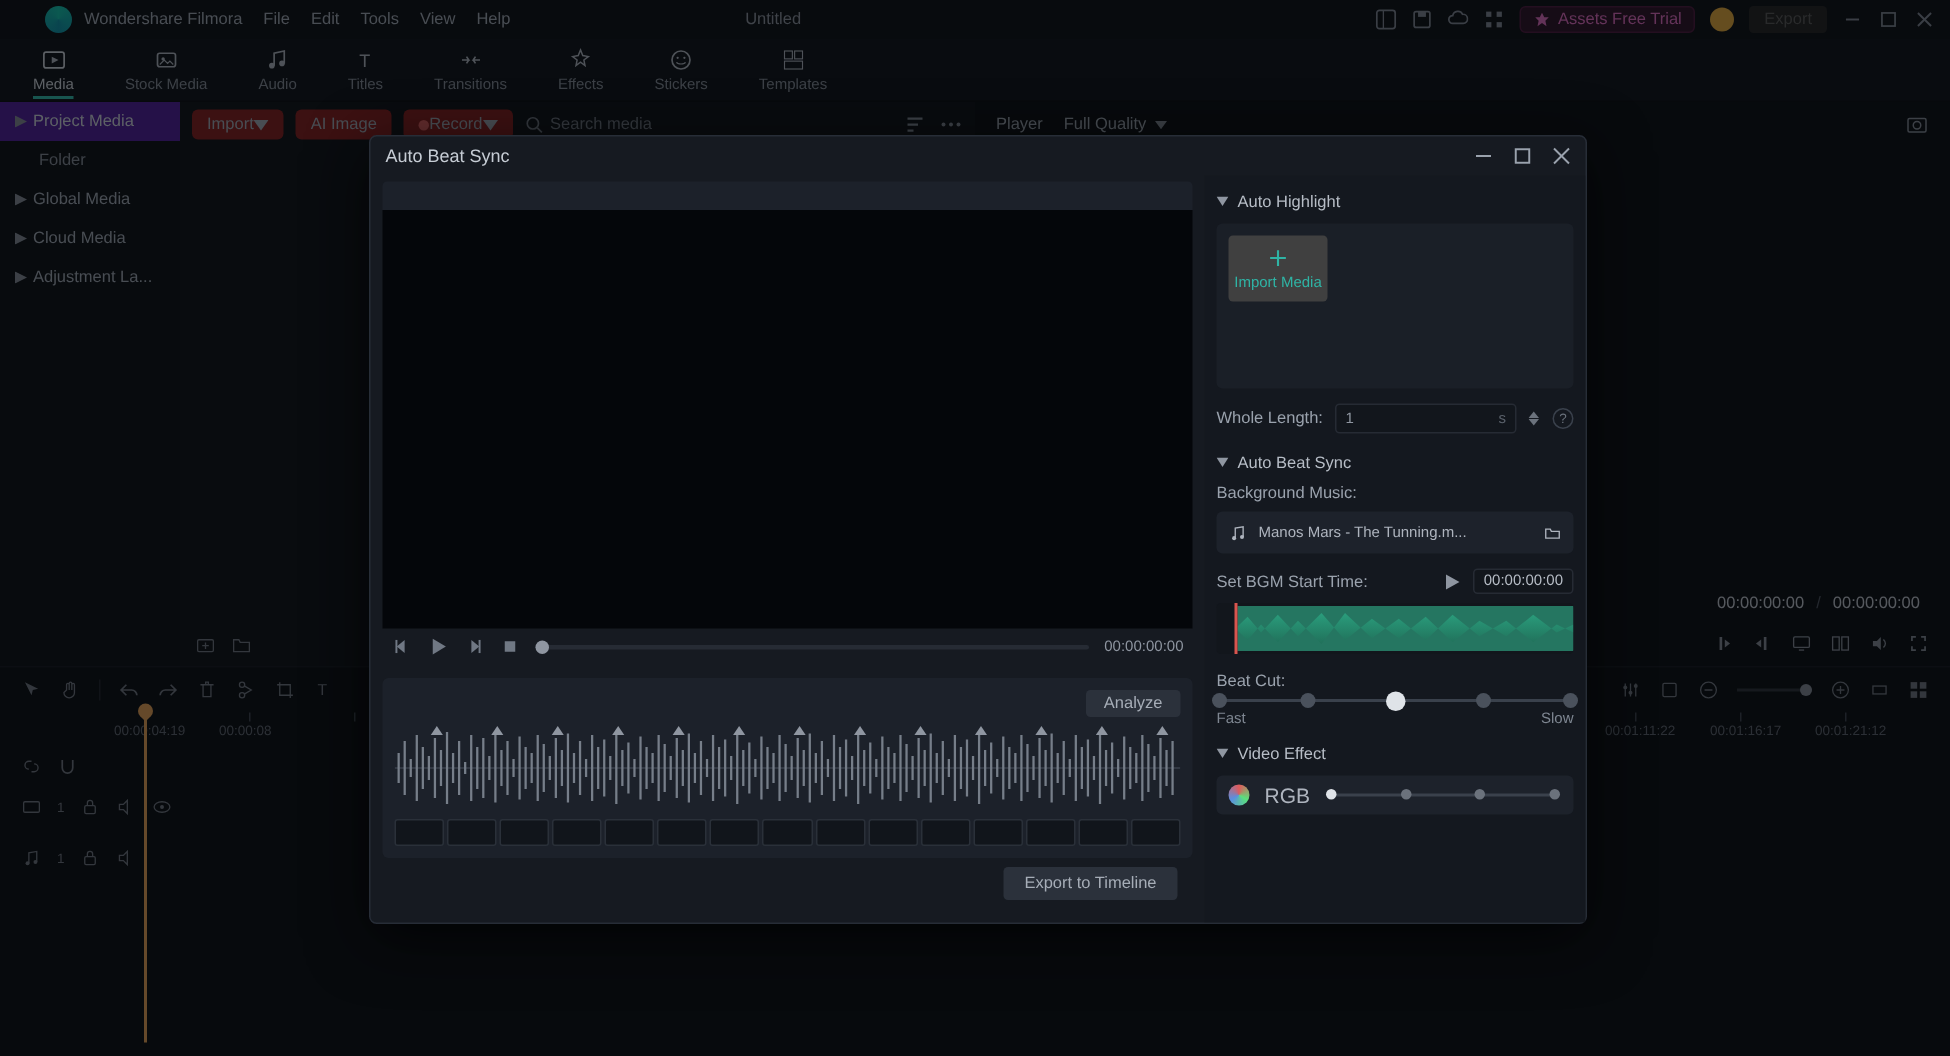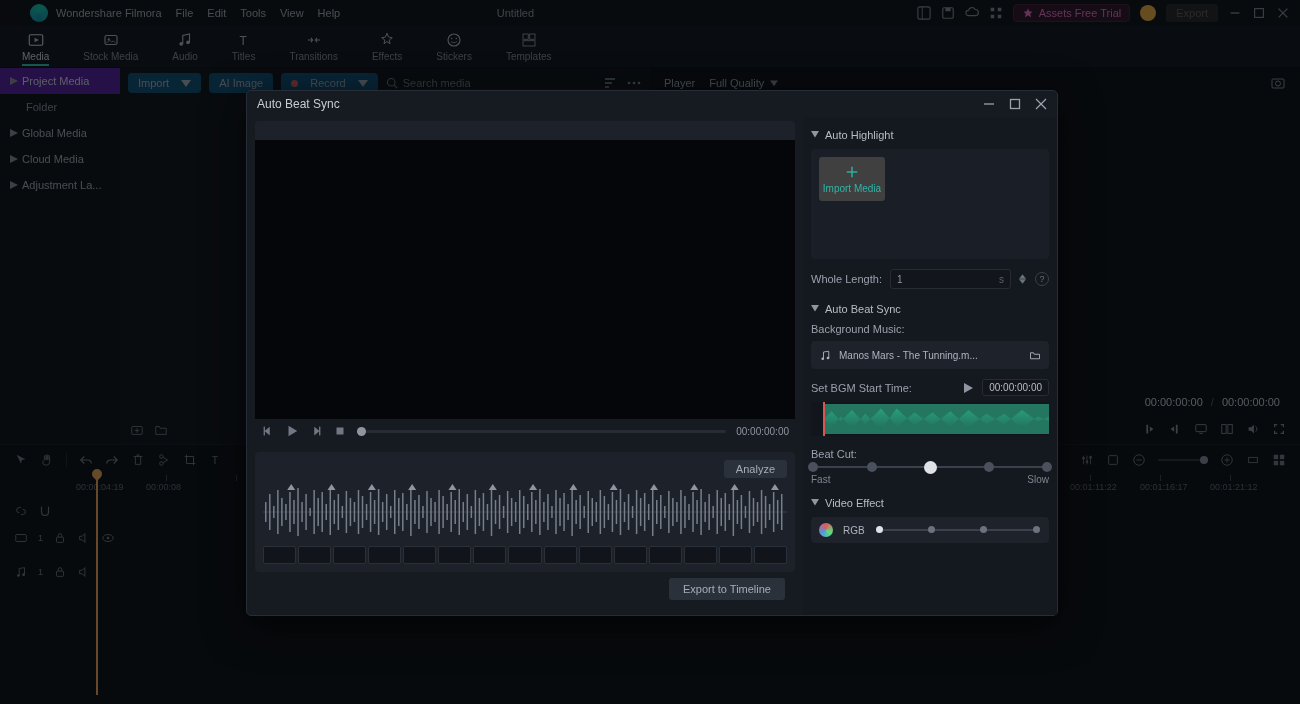--- a/index.html
+++ b/index.html
@@ -27,21 +27,21 @@
   
   .split { display: flex; height: calc(100% - 26px - 42px - 260px); }
   .leftcol { width: 650px; background: #0e1217; display: flex; }
   .sidebar { width: 120px; background: #0d1116; display: flex; flex-direction: column; font-size: 11px; }
   .sidebar .row { height: 26px; display: flex; align-items: center; padding-left: 10px; color: #9aa2ad; cursor: pointer; }
   .sidebar .row.active { background: #4c1d95; color: #c6ccd4; }
   .sidebar .row.indent { padding-left: 26px; color: #7e8691; }
   .sidebar .row svg { width: 8px; height: 8px; fill: #7e8691; margin-right: 4px; }
   .librarymain { flex: 1; background: #0e1217; display: flex; flex-direction: column; }
   .toolbar { height: 30px; display: flex; align-items: center; gap: 8px; padding: 0 8px; font-size: 11px; }
-  .toolbar .tbtn { background: #0c4a6e; border-radius: 4px; padding: 4px 10px; display: flex; align-items: center; gap: 12px; cursor: pointer; color: #9aa2ad; }
+  .toolbar .tbtn { background: #7f1d1d; border-radius: 4px; padding: 4px 10px; display: flex; align-items: center; gap: 0; cursor: pointer; color: #9aa2ad; }
   .toolbar .tbtn svg { width: 10px; height: 10px; fill: #9aa2ad; }
   .toolbar .rec-dot { width: 7px; height: 7px; border-radius: 50%; background: #d45a5a; }
   .toolbar .search { display: flex; align-items: center; gap: 5px; color: #6b727c; flex: 1; }
   .toolbar .search svg { width: 12px; height: 12px; fill: #6b727c; }
   .toolbar .iconb { width: 16px; height: 16px; fill: #7e8691; cursor: pointer; }
   .bottomstrip { margin-top: auto; height: 28px; display: flex; align-items: center; gap: 10px; padding: 0 10px; }
   .bottomstrip svg { width: 14px; height: 14px; fill: #6b727c; }
   .bottomstrip .collapse { margin-left: auto; width: 18px; height: 18px; background: #151a21; border-radius: 3px; display: flex; align-items: center; justify-content: center; }
 
   .playerpane { flex: 1; background: #0b0e13; display: flex; flex-direction: column; }
@@ -122,21 +122,21 @@
   .green-wave .band2 { position:absolute; left:14px; right:0; top:2px; bottom:2px; background: #35c79b; opacity: .55; }
   .green-wave .cursor { position:absolute; left:12px; top:0; bottom:0; width:2px; background:#d9554e; }
   .beat-slider { margin-top: 12px; }
   .slider-track { position: relative; height: 2px; background: #3a414c; margin: 6px 2px; }
   .slider-track .tick { position:absolute; top:-4px; width:10px; height:10px; border-radius:50%; background:#4a515c; }
   .slider-track .tick.active { background:#dfe3e8; width:13px; height:13px; top:-5.5px; }
   .slider-labels { display: flex; justify-content: space-between; font-size: 10px; color: #7e8691; margin-top: 4px; }
 
   .rgb-row { height: 26px; background: #1d222b; border-radius: 4px; display: flex; align-items: center; padding: 0 8px; gap: 10px; margin-top: 6px; }
   .rgb-icon { width: 14px; height: 14px; border-radius: 50%; background: conic-gradient(#e05a5a, #5ae07c, #5a8fe0, #e05a5a); }
-  .rgb-row .label { color: #aeb4be; font-size: 10px; flex: 0 0 auto; }
+  .rgb-row .label { color: #aeb4be; font-size: 14px; flex: 0 0 auto; }
   .mini-slider { flex: 1; height: 2px; background: #3a414c; position: relative; margin: 0 4px; }
   .mini-slider .tick { position:absolute; top:-3px; width:7px; height:7px; border-radius:50%; background:#6b727c; }
   .mini-slider .tick.active { background:#dfe3e8; }
 
   ::-webkit-scrollbar { width: 8px; }
   ::-webkit-scrollbar-thumb { background: #262b34; border-radius: 4px; }
 </style>
 </head>
 <body>
 

